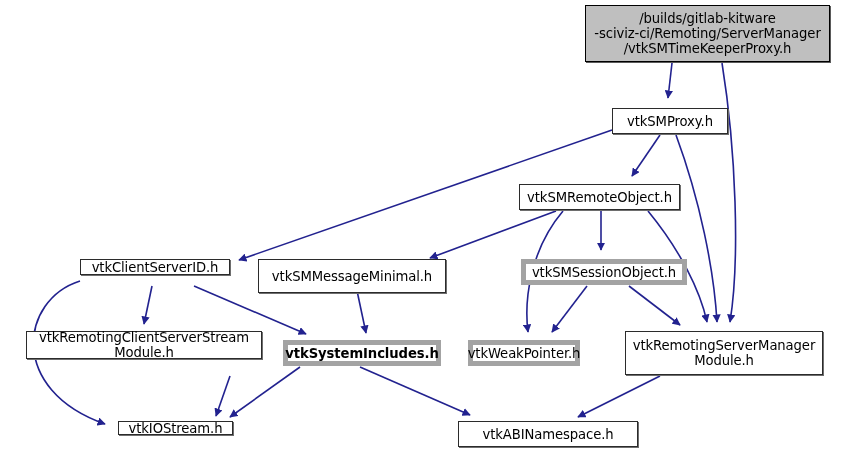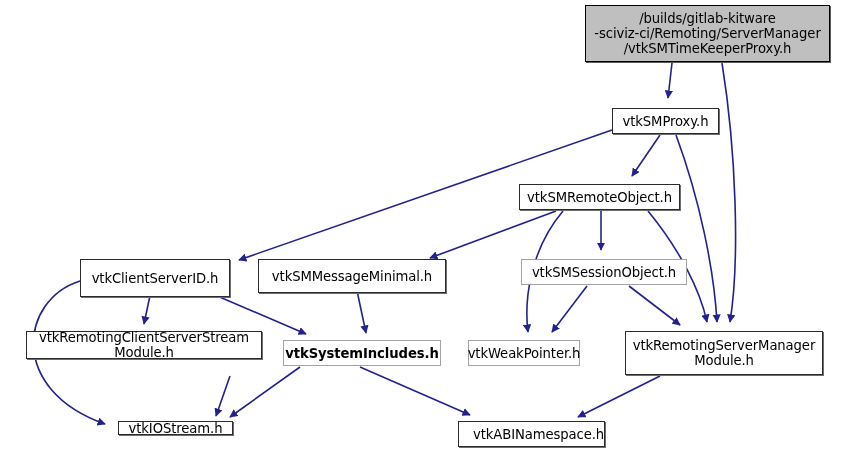--- a/index.html
+++ b/index.html
@@ -41,21 +41,21 @@
   .node.root {
     background: #bfbfbf;
     border: 1px solid #000000;
     box-shadow: 1px 1px 0 0 #5a5a5a;
   }
   .node.plain {
     border: 1px solid #2b2b2b;
     box-shadow: 1px 1px 0 0 #6e6e6e;
   }
   .node.redbox {
-    border: 1px solid #a3a3a3;
+    border: 5px solid #a3a3a3;
     box-shadow: none;
   }
   .node-label {
     display: block;
     white-space: pre-line;
   }
 </style>
 </head>
 <body>
 
@@ -87,37 +87,37 @@
         <path d="M 300,367 L 230,417"></path>
         <path d="M 360,367 L 470,415"></path>
         <path d="M 660,376 L 578,417"></path>
       </g>
   </svg>
 
   <div class="node root" style="left: 585px; top: 5px; width: 245px; height: 57px;"><span class="node-label">/builds/gitlab-kitware
 -sciviz-ci/Remoting/ServerManager
 /vtkSMTimeKeeperProxy.h</span></div>
 
-  <div class="node plain" style="left: 612px; top: 108px; width: 107px; height: 26px;"><span class="node-label">vtkSMProxy.h</span></div>
+  <div class="node plain" style="left: 612px; top: 108px; width: 116px; height: 26px;"><span class="node-label">vtkSMProxy.h</span></div>
 
   <div class="node plain" style="left: 519px; top: 184px; width: 161px; height: 26px;"><span class="node-label">vtkSMRemoteObject.h</span></div>
 
-  <div class="node plain" style="left: 80px; top: 259px; width: 150px; height: 38px; justify-content: center;"><span class="node-label">vtkClientServerID.h</span></div>
+  <div class="node plain" style="left: 80px; top: 259px; width: 150px; height: 16px; justify-content: center;"><span class="node-label">vtkClientServerID.h</span></div>
 
   <div class="node plain" style="left: 258px; top: 259px; width: 188px; height: 34px;"><span class="node-label">vtkSMMessageMinimal.h</span></div>
 
   <div class="node redbox" style="left: 521px; top: 259px; width: 166px; height: 26px;"><span class="node-label">vtkSMSessionObject.h</span></div>
 
   <div class="node plain" style="left: 26px; top: 331px; width: 236px; height: 28px;"><span class="node-label">vtkRemotingClientServerStream
 Module.h</span></div>
 
   <div class="node redbox" style="left: 283px; top: 340px; width: 158px; height: 26px; font-weight: bold;"><span class="node-label">vtkSystemIncludes.h</span></div>
 
   <div class="node redbox" style="left: 468px; top: 340px; width: 112px; height: 26px;"><span class="node-label">vtkWeakPointer.h</span></div>
 
   <div class="node plain" style="left: 625px; top: 331px; width: 198px; height: 44px;"><span class="node-label">vtkRemotingServerManager
 Module.h</span></div>
 
   <div class="node plain" style="left: 118px; top: 421px; width: 115px; height: 14px;"><span class="node-label">vtkIOStream.h</span></div>
 
-  <div class="node plain" style="left: 458px; top: 421px; width: 147px; height: 26px; justify-content: flex-end;"><span class="node-label">vtkABINamespace.h</span></div>
+  <div class="node plain" style="left: 458px; top: 421px; width: 180px; height: 26px;"><span class="node-label">vtkABINamespace.h</span></div>
 
 </div>
 
 </body></html>

